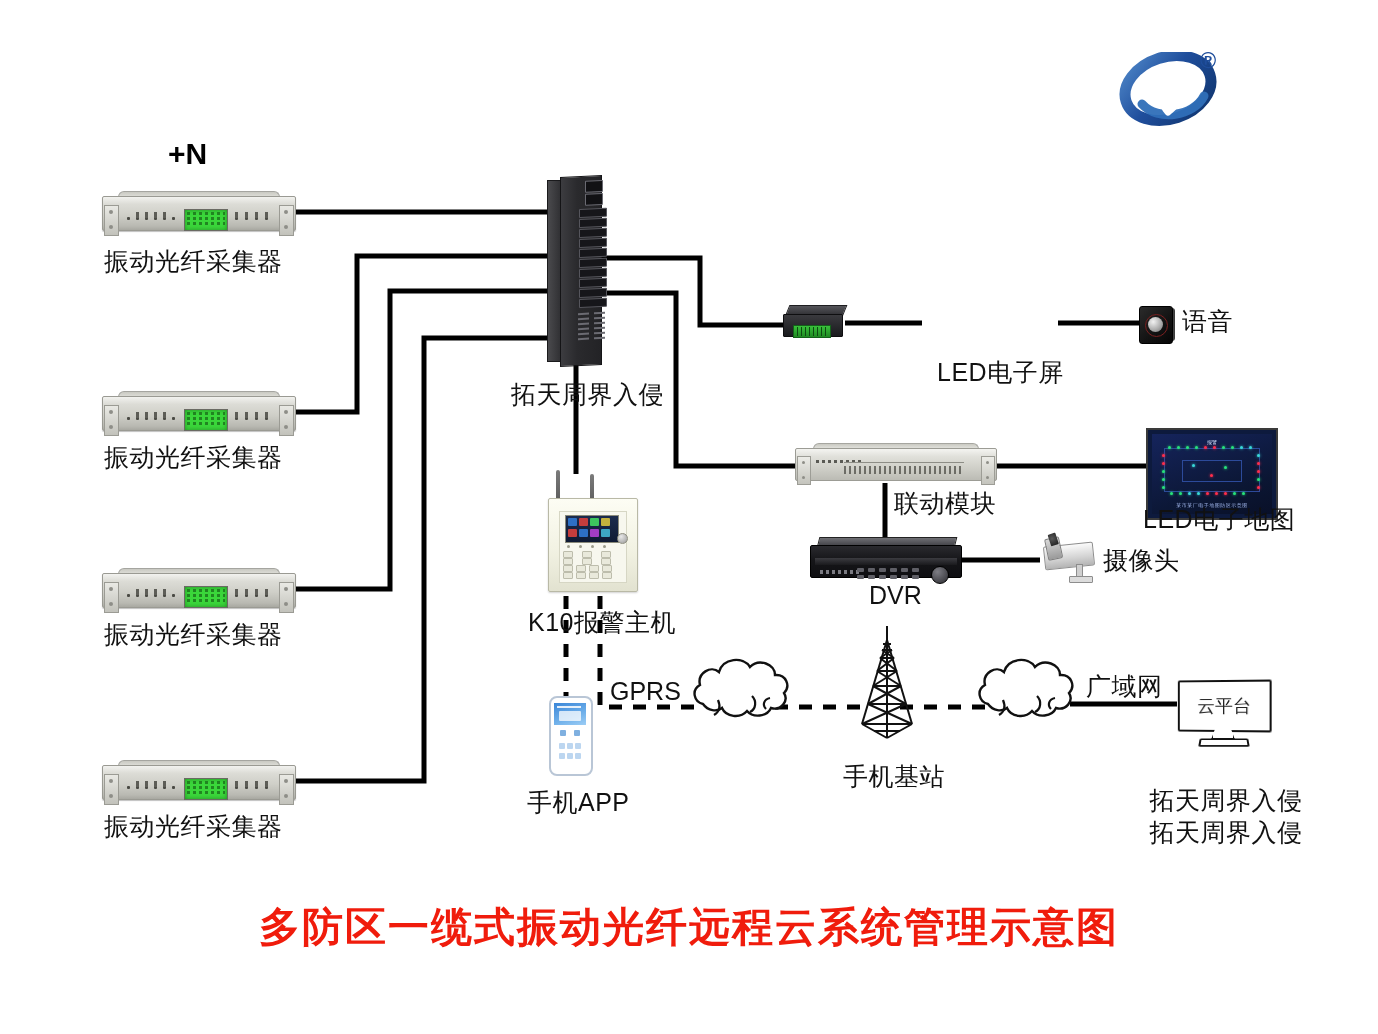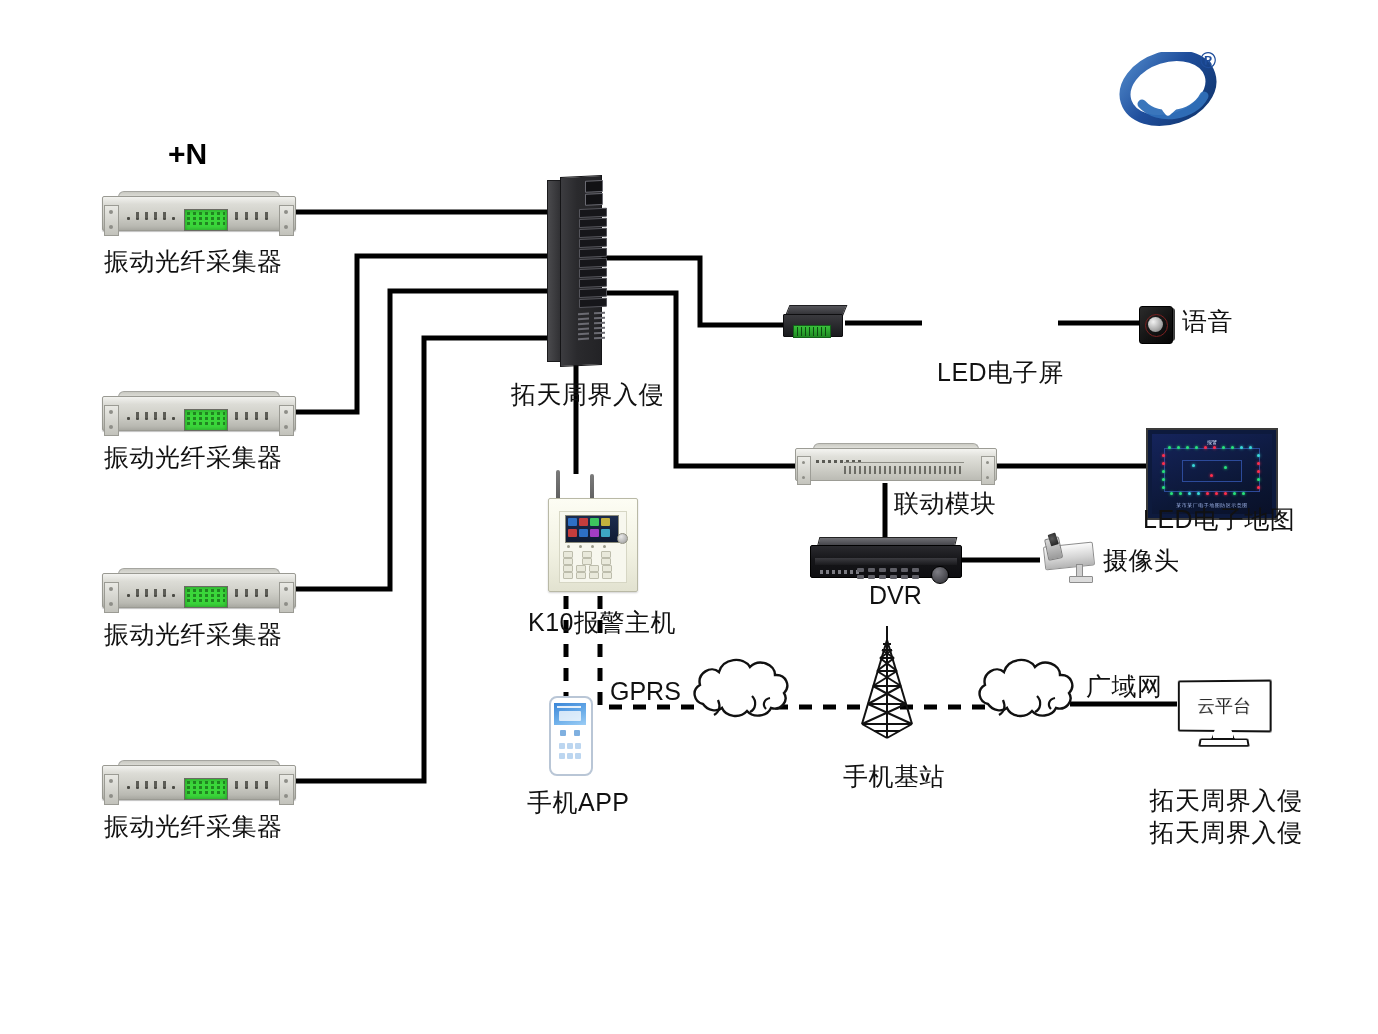--- a/index.html
+++ b/index.html
@@ -907,14 +907,15 @@
   <div id="cloudpc">
     <div class="pc-screen">
       <div class="pc-txt">云平台</div>
     </div>
     <div class="pc-neck"></div>
     <div class="pc-base"></div>
   </div>
   <div class="lbl lbl-cn lbl-center" style="left:1146px; top:786px; width:160px;">拓天周界入侵</div>
   <div class="lbl lbl-cn lbl-center" style="left:1146px; top:818px; width:160px;">拓天周界入侵</div>
 
+  <div id="title">多防区一缆式振动光纤远程云系统管理示意图</div>
 
 </div>
 
 </body></html>

